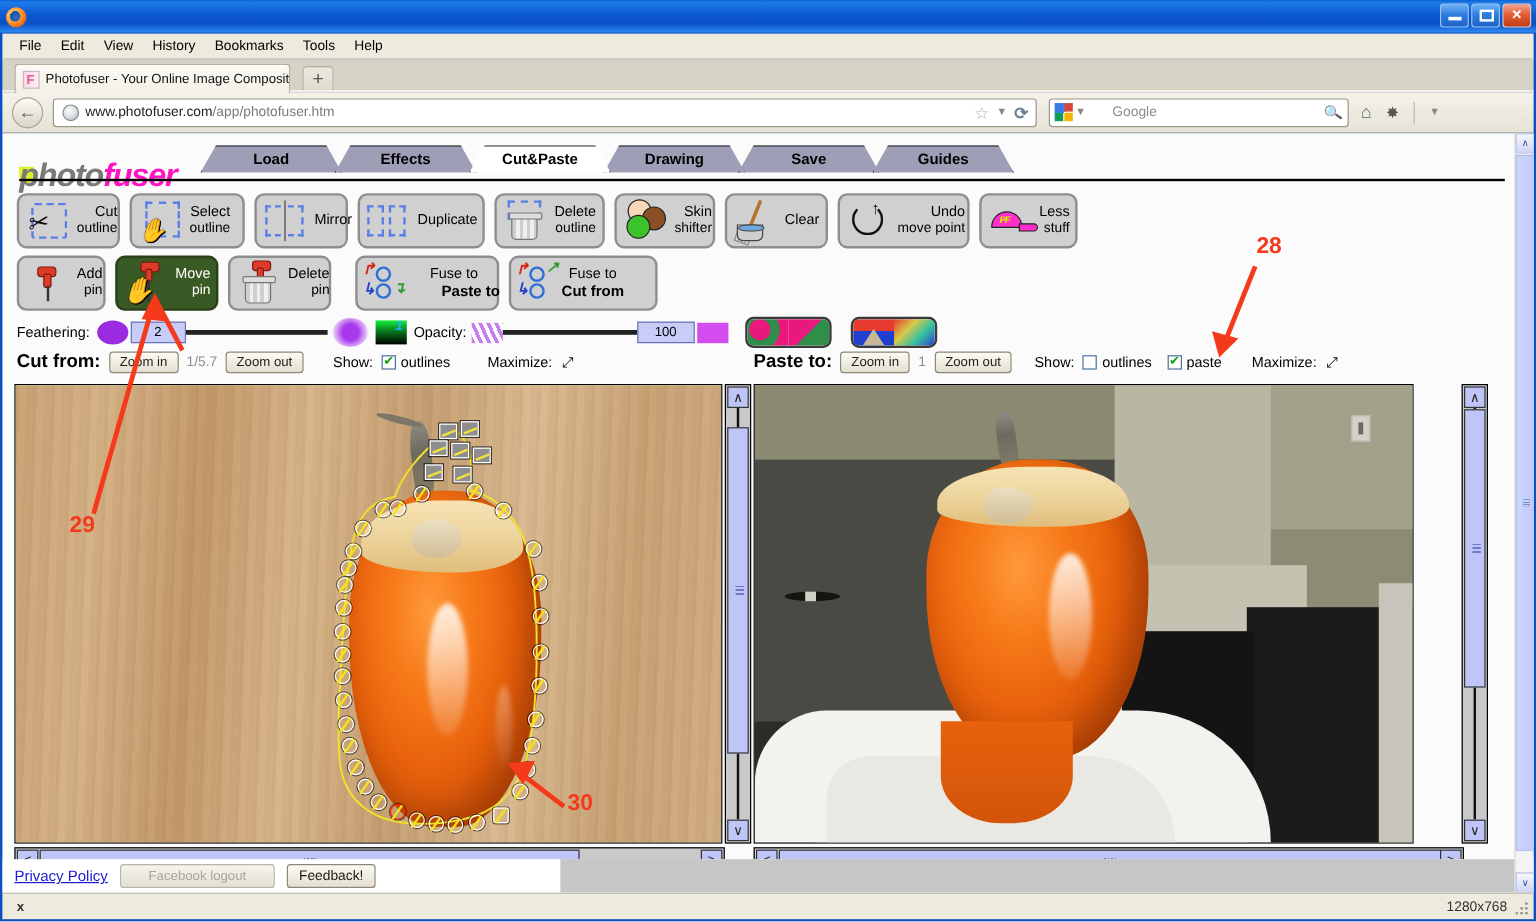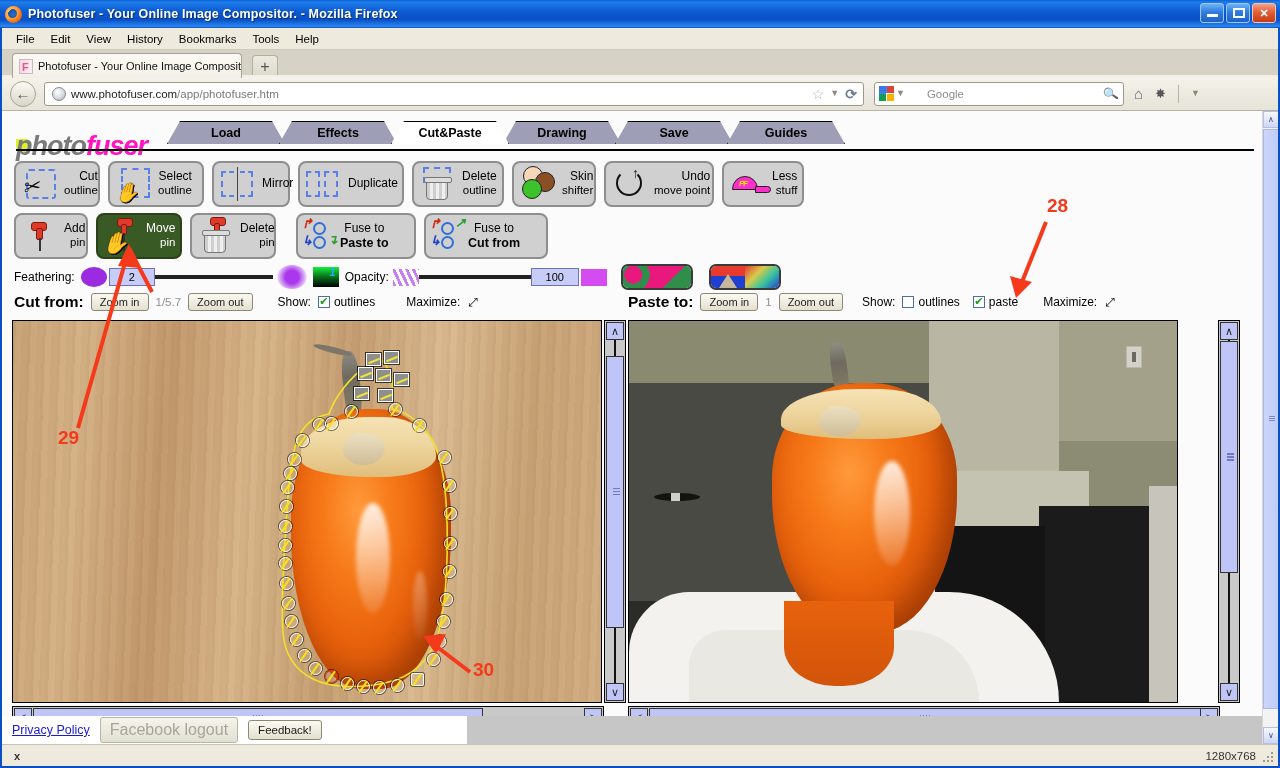--- a/index.html
+++ b/index.html
@@ -378,21 +378,21 @@
   
   .footer {
     position:absolute; left:0; bottom:0; width:1276px; height:28px;
     background:#fff; display:flex; align-items:center; gap:10px; padding-left:10px;
   }
   .footer .grayfill { position:absolute; left:465px; top:0; right:0; height:28px; background:#c6c6c6; }
   .link { font-size:12.5px; color:#1a1ad0; text-decoration: underline; }
   .btn-dis {
     background: linear-gradient(to bottom,#f6f4ec,#e2dfd2);
     border:1px solid #b9b5a6; border-radius:3px;
-    font-size:16px; padding:3px 9px; color:#a9a59a;
+    font-size:11px; padding:3px 23px; color:#a9a59a;
   }
   .btn-en {
     background: linear-gradient(to bottom,#fbfaf2,#e4e0cf);
     border:1px solid #8c8877; border-radius:3px;
     font-size:11.5px; padding:3px 9px; color:#1a1a1a;
   }
 
   
   .statusbar {
     position:absolute; left:2px; bottom:2px; width:1276px; height:22px;
@@ -419,21 +419,20 @@
   }
   .annot-svg { position:absolute; pointer-events:none; }
 </style>
 </head>
 <body>
 
 <div id="app">
 
   <div class="titlebar">
     <span class="ff-icon"></span>
-    <span class="title-text">Photofuser - Your Online Image Compositor. - Mozilla Firefox</span>
     <div class="win-btns">
       <div class="win-btn">
           <span class="minbar"></span>
         </div>
       <div class="win-btn">
           <span class="maxbox"></span>
         </div>
       <div class="win-btn close">
           <span class="g">✕</span>
         </div>
@@ -565,20 +564,30 @@
           <i class="smiley" style="left:5px;top:2px;background:#f7d7b8;"></i>
           <i class="smiley" style="left:17px;top:8px;background:#8a4f25;"></i>
           <i class="smiley" style="left:4px;top:15px;background:#3cc22a;"></i>
         </span>
         <span class="tb-lbl">
           <span>Skin</span>
           <span class="l2">shifter</span>
         </span>
       </div>
 
+      <div class="toolbtn" style="width:86px;">
+        <span class="tb-ico">
+          <i class="broom"></i>
+            <i class="broomhead"></i>
+            <i class="bucket"></i>
+        </span>
+        <span class="tb-lbl">
+          <span>Clear</span>
+        </span>
+      </div>
 
       <div class="toolbtn" style="width:110px;">
         <span class="tb-ico">
           <i class="undo-arrow"></i>
             <i class="undo-tip">↑</i>
         </span>
         <span class="tb-lbl">
           <span>Undo</span>
           <span class="l2">move point</span>
         </span>
@@ -639,21 +648,21 @@
       <div class="toolbtn" style="width:120px;margin-left:12px;">
         <span class="tb-ico" style="width:34px;">
           <i class="fusecircle" style="left:11px;top:6px;"></i>
           <i class="fusecircle" style="left:11px;top:20px;"></i>
           <i class="fusearrow" style="left:0px;top:1px;color:#d2281a;">↱</i>
           <i class="fusearrow" style="left:0px;top:18px;color:#2340c8;">↳</i>
           <i class="fusearrow" style="left:25px;top:17px;color:#2f9c36;">↴</i>
         </span>
         <span class="tb-lbl" style="align-items:center;">
           <span>Fuse to</span>
-          <span class="l2" style="font-weight:bold;font-size:12.5px;">Paste to</span>
+          <span class="l2" style="font-weight:bold;font-size:12.5px;margin-left:28px;">Paste to</span>
         </span>
       </div>
 
       <div class="toolbtn" style="width:124px;">
         <span class="tb-ico" style="width:34px;">
           <i class="fusecircle" style="left:11px;top:6px;"></i>
           <i class="fusecircle" style="left:11px;top:20px;"></i>
           <i class="fusearrow" style="left:0px;top:1px;color:#d2281a;">↱</i>
           <i class="fusearrow" style="left:0px;top:18px;color:#2340c8;">↳</i>
           <i class="fusearrow" style="left:25px;top:0px;color:#2f9c36;">↗</i>

